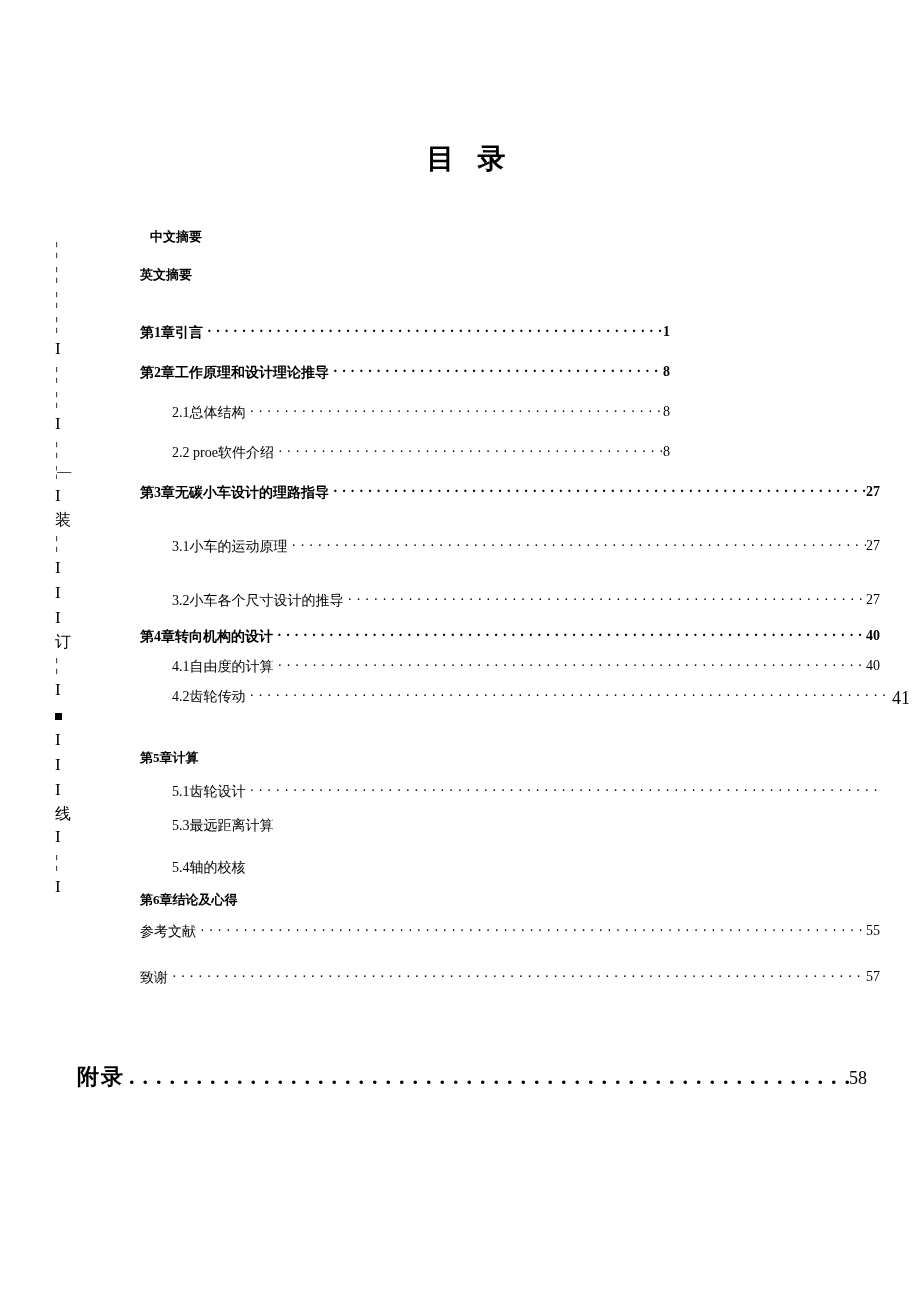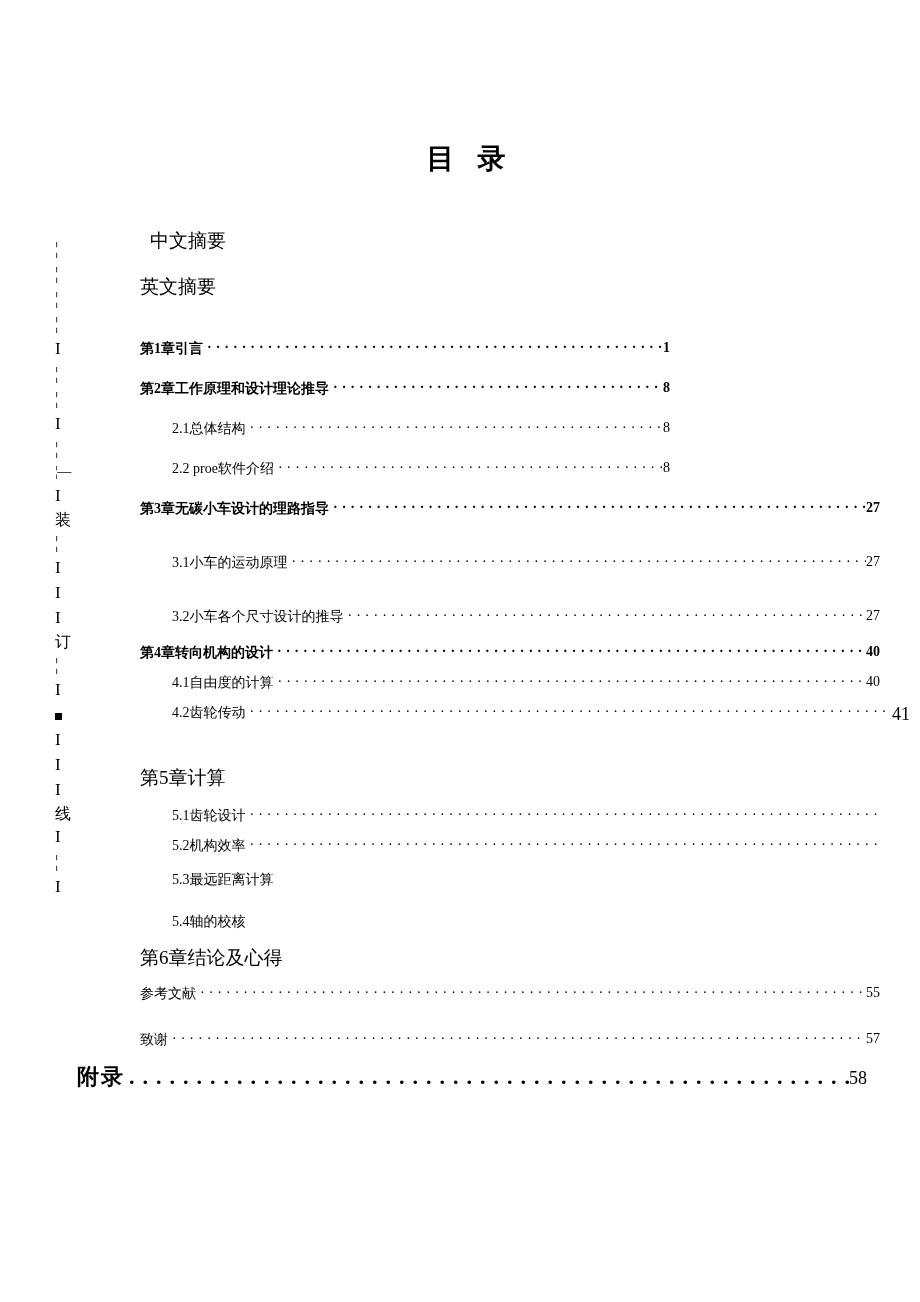--- a/index.html
+++ b/index.html
@@ -53,21 +53,21 @@
       position: absolute;
       left: 55px;
       top: 240px;
       font-size: 17px;
       line-height: 1;
       color: #000;
     }
     .binding div { margin-bottom: 8px; }
     .binding .char { font-size: 16px; margin: 4px 0 6px 0; }
     .binding .dash { font-size: 14px; letter-spacing: -2px; }
-    .heading-no-page { font-weight: normal; font-size: 19px; margin-bottom: 20px; }
+    .heading-no-page { font-weight: bold; font-size: 13px; margin-bottom: 20px; }
     .heading-no-page.indent { padding-left: 10px; }
     .appendix {
       position: absolute;
       left: 77px;
       bottom: 210px;
       display: flex;
       align-items: baseline;
       font-size: 22px;
       width: 790px;
     }
@@ -173,24 +173,20 @@
       <span class="label">4.2齿轮传动</span>
       <span class="dots"></span>
       <span class="pg pg-big">41</span>
     </div>
 
     <div class="heading-no-page" style="margin:40px 0 16px 0">第5章计算</div>
     <div class="toc-line sub group-wide">
       <span class="label">5.1齿轮设计</span>
       <span class="dots"></span>
     </div>
-    <div class="toc-line sub group-wide">
-      <span class="label">5.2机构效率</span>
-      <span class="dots"></span>
-    </div>
     <div class="toc-line sub" style="margin:16px 0">
       <span class="label">5.3最远距离计算</span>
     </div>
     <div class="toc-line sub" style="margin:24px 0 14px 0">
       <span class="label">5.4轴的校核</span>
     </div>
 
     <div class="heading-no-page" style="margin-bottom:14px">第6章结论及心得</div>
 
     <div class="toc-line group-wide">

